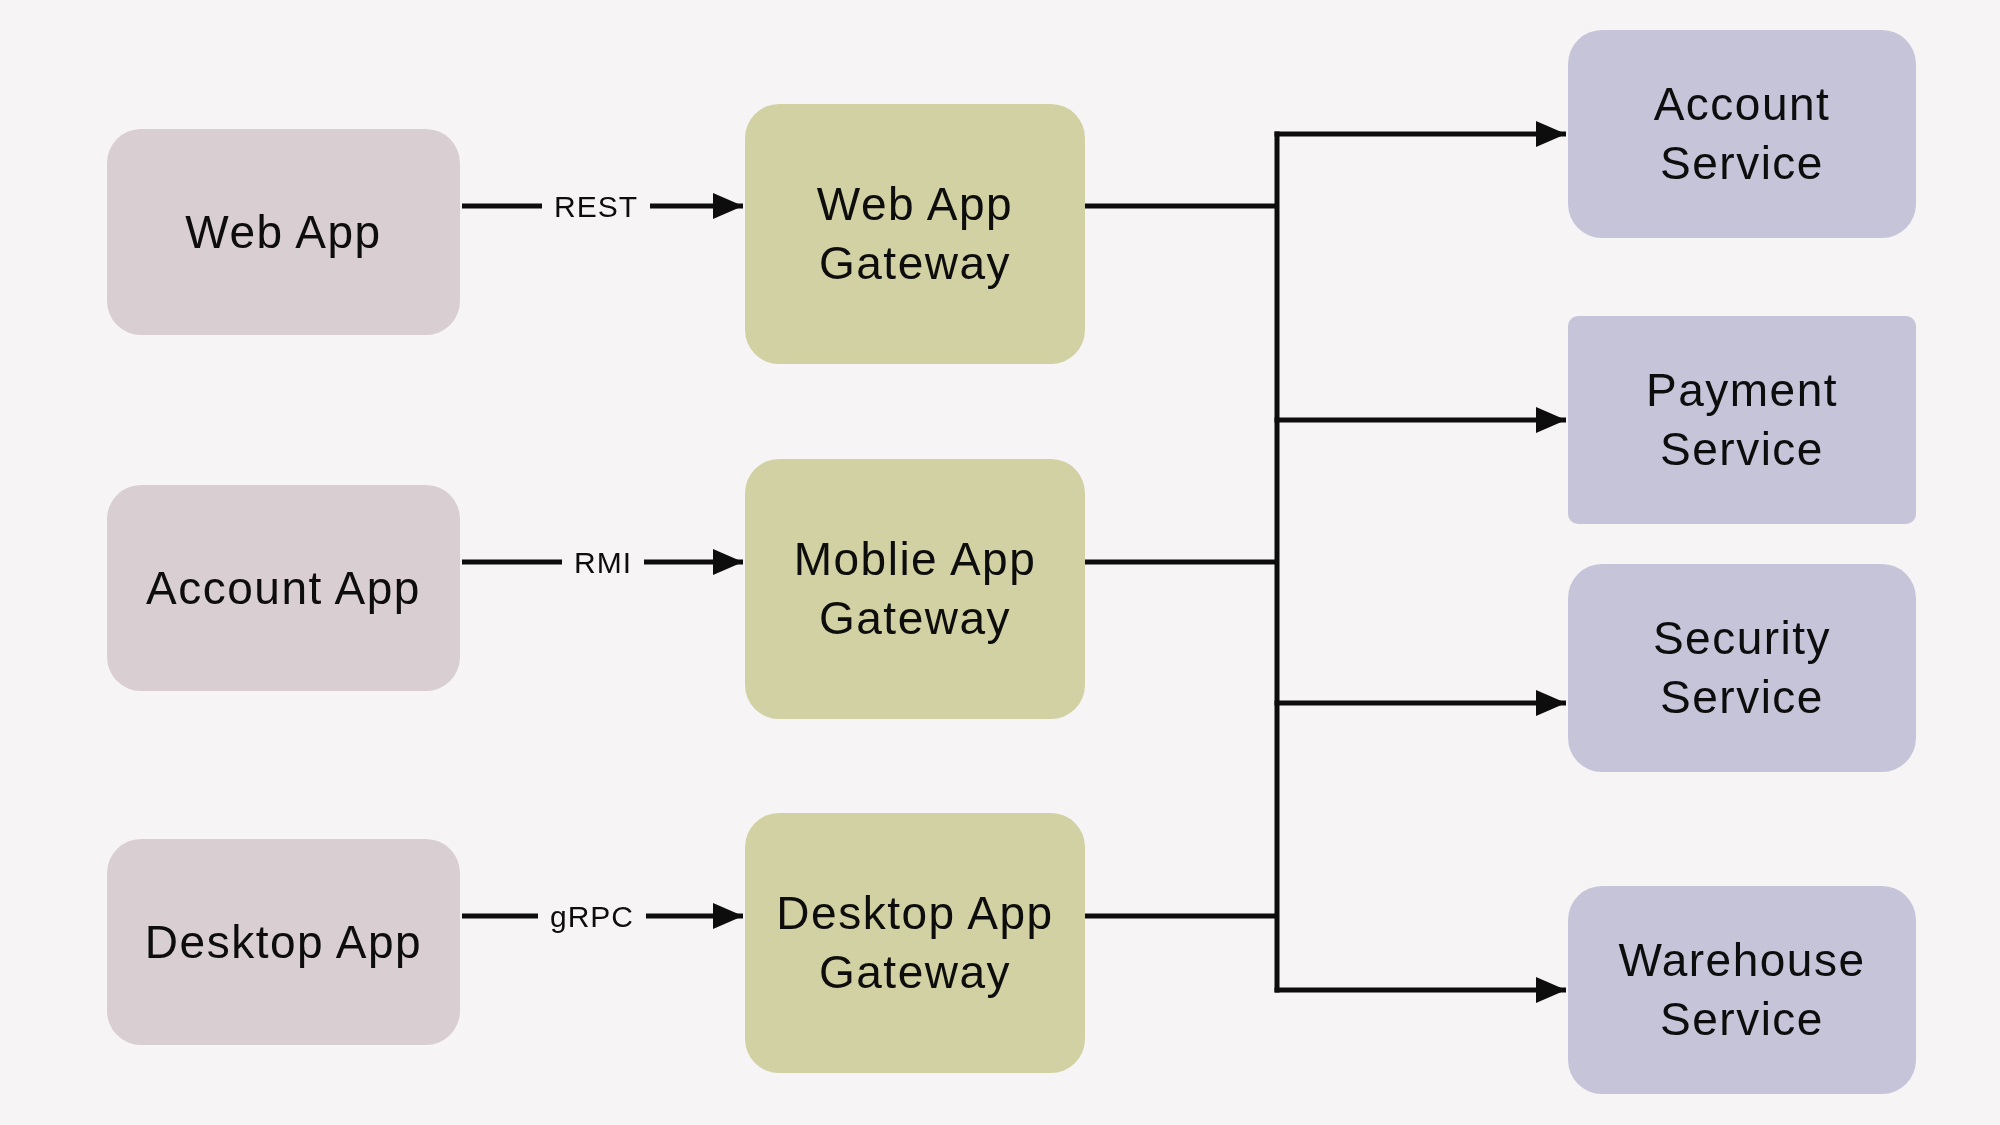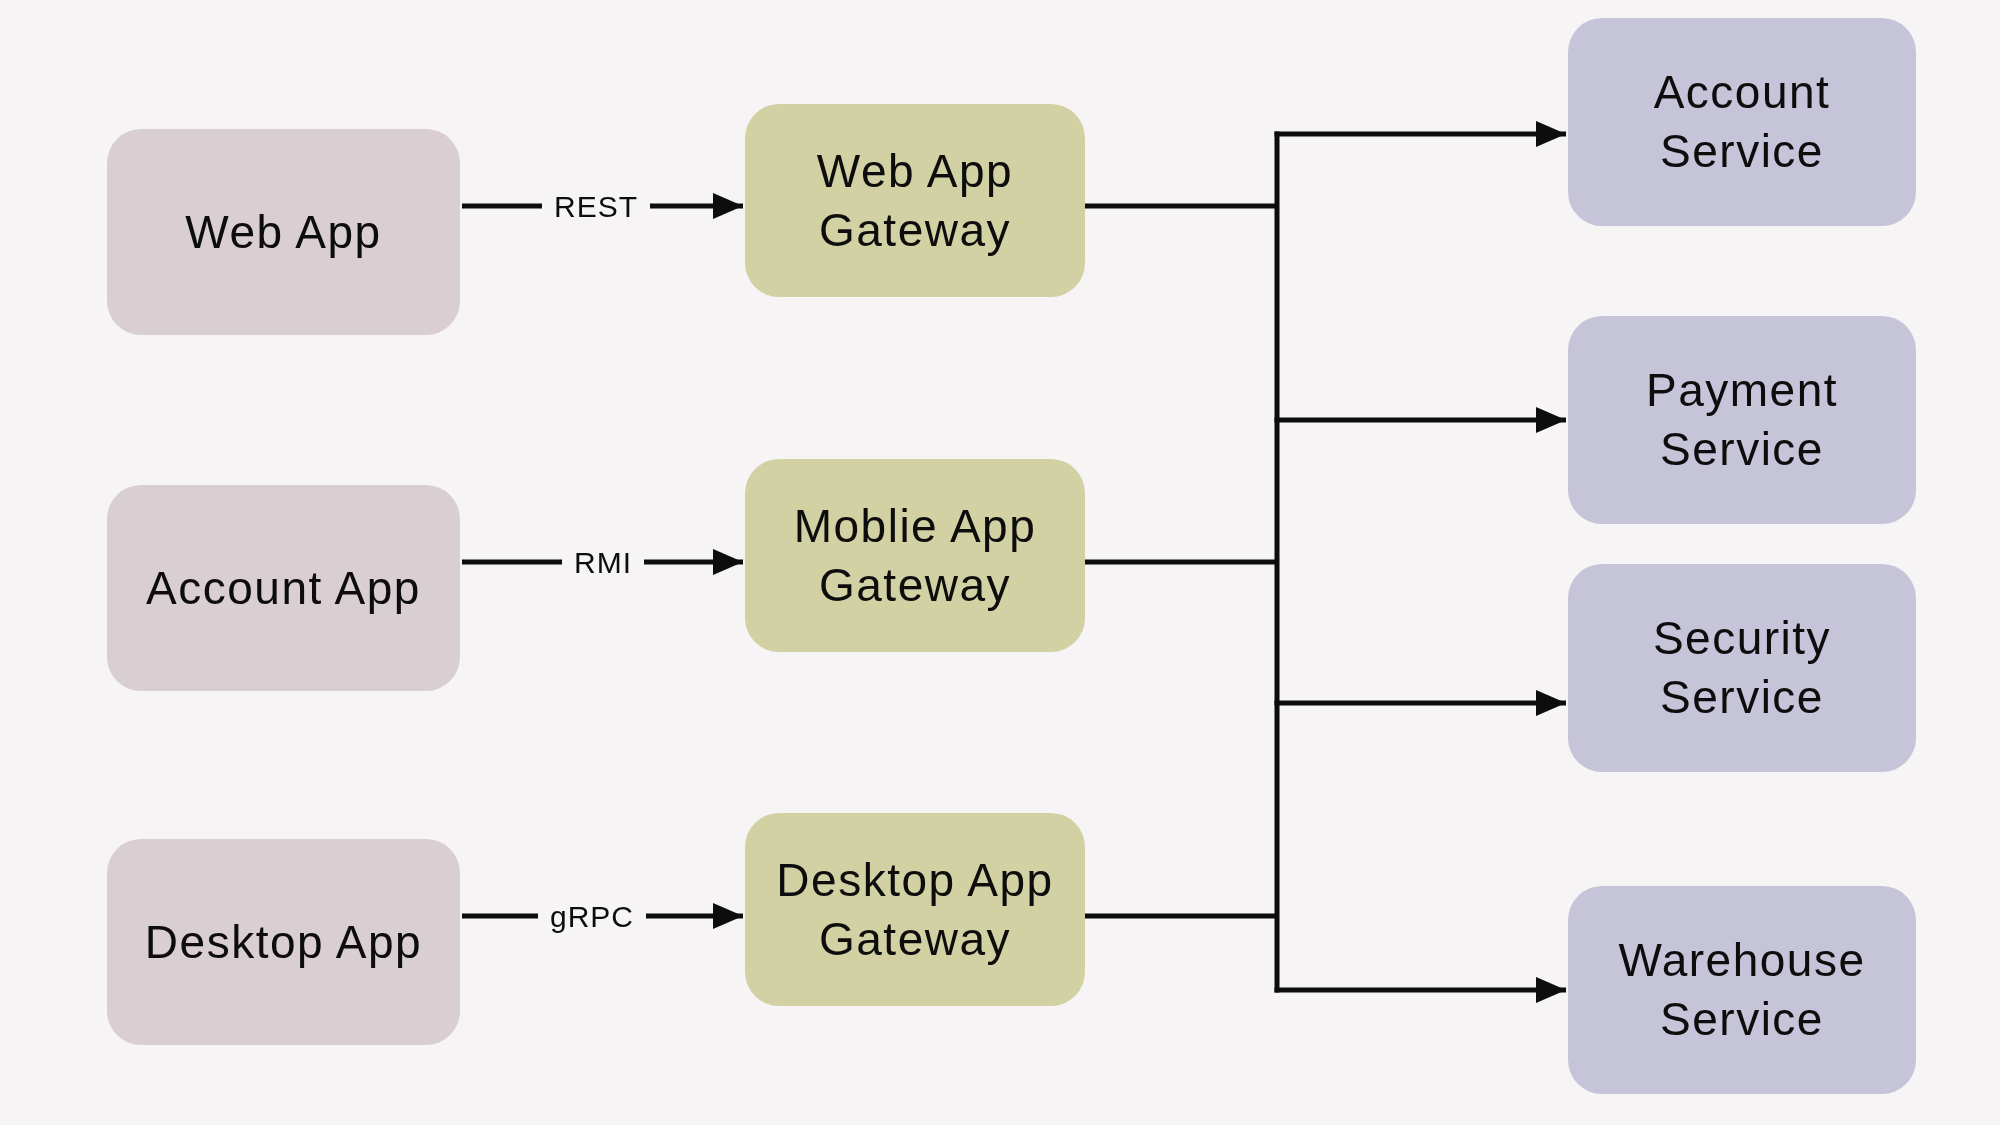--- a/index.html
+++ b/index.html
@@ -34,32 +34,32 @@
     align-items: center;
     justify-content: center;
     text-align: center;
     font-size: 46px;
     letter-spacing: 1.5px;
     line-height: 1.28;
     padding: 0 14px;
     color: #0d0d0d;
   }
   .client  { left: 107px;  width: 353px; height: 206px; background: #d9ced2; margin-top: 26px; }
-  .gateway { left: 745px;  width: 340px; height: 193px; background: #d2d1a3; }
+  .gateway { left: 745px;  width: 340px; height: 260px; background: #d2d1a3; }
   .service { left: 1568px; width: 348px; height: 208px; background: #c6c4d9; }
 
   .client.row-0  { top: 103px; }
   .client.row-1  { top: 459px; }
   .client.row-2  { top: 813px; }
 
   .gateway.row-0 { top: 104px; }
   .gateway.row-1 { top: 459px; }
   .gateway.row-2 { top: 813px; }
 
-  .service.row-0 { top: 18px;  }
+  .service.row-0 { top: 30px;  }
   .service.row-1 { top: 316px; }
   .service.row-2 { top: 564px; }
   .service.row-3 { top: 886px; }
 
   .protocol-label {
     position: absolute;
     transform: translate(-50%, -50%);
     background: #f7f4f5;
     padding: 0 12px;
     font-size: 30px;
@@ -119,21 +119,21 @@
   <div class="node gateway row-1" style="background: rgb(210, 209, 163);">
     <span>Moblie App Gateway</span>
   </div>
   <div class="node gateway row-2" style="background: rgb(210, 209, 163);">
     <span>Desktop App Gateway</span>
   </div>
 
   <div class="node service row-0" style="background: rgb(198, 196, 217);">
     <span>Account Service</span>
   </div>
-  <div class="node service row-1" style="background: rgb(198, 196, 217);">
+  <div class="node service row-1" style="background: rgb(198, 196, 217); border-radius: 10px;">
     <span>Payment Service</span>
   </div>
   <div class="node service row-2" style="background: rgb(198, 196, 217);">
     <span>Security Service</span>
   </div>
   <div class="node service row-3" style="background: rgb(198, 196, 217);">
     <span>Warehouse Service</span>
   </div>
 
 </div>

